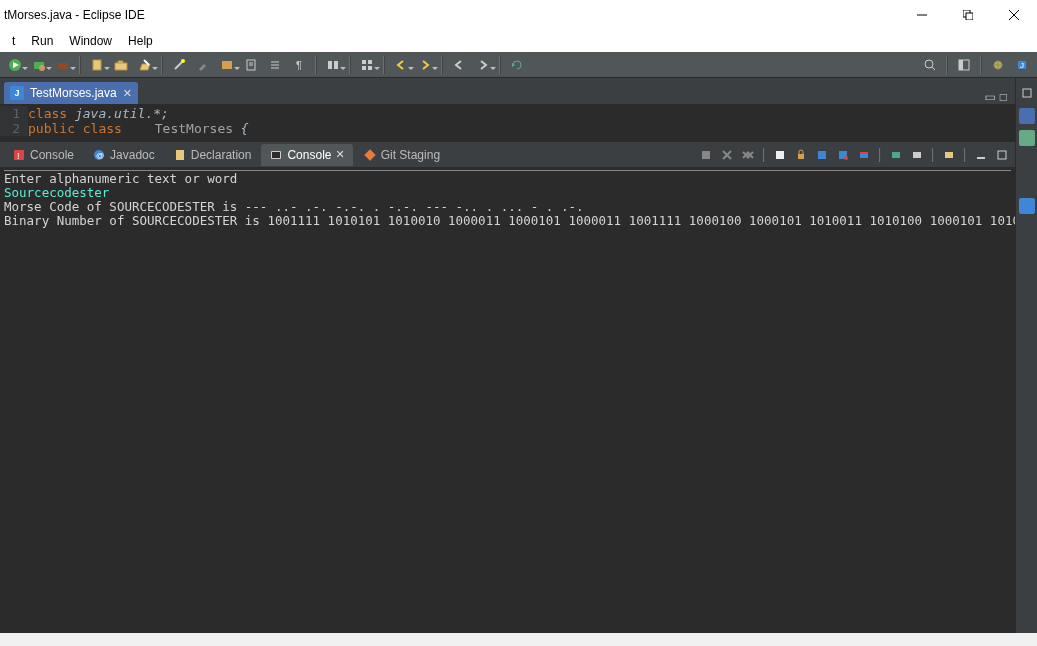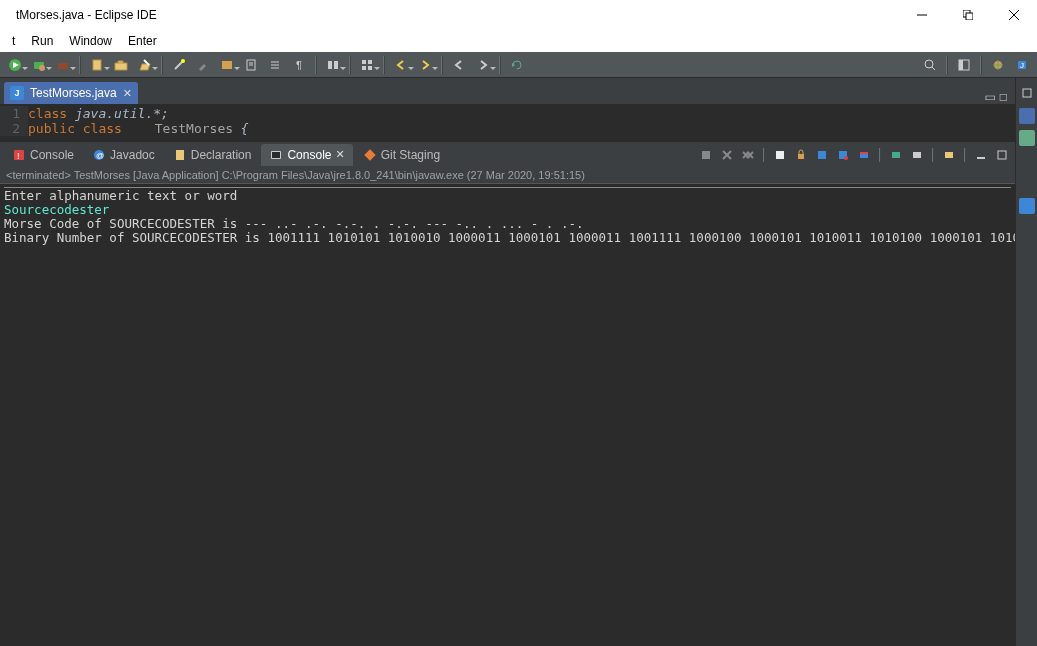--- a/index.html
+++ b/index.html
@@ -1,17 +1,17 @@
 <!DOCTYPE html>
 <html><head>
 <meta charset="utf-8">
 <style>
 * { box-sizing: border-box; margin: 0; padding: 0; }
 body { width: 1037px; height: 646px; font-family: "Segoe UI", Tahoma, sans-serif; font-size: 12px; background: #f0f0f0; overflow: hidden; }
-.titlebar { height: 30px; background: #fff; display: flex; align-items: center; padding: 0 0 0 16px; color: #000; }
+.titlebar { height: 30px; background: #fff; display: flex; align-items: center; padding: 0 0 0 4px; color: #000; }
 .titlebar-text { flex: 1; font-size: 12px; }
 .titlebar-btns { display: flex; }
 .titlebar-btn { width: 46px; height: 30px; display: flex; align-items: center; justify-content: center; font-size: 12px; }
 .menubar { height: 22px; background: #fff; display: flex; align-items: center; padding: 0 4px; gap: 0; color: #000; }
 .menubar span { padding: 2px 8px; font-size: 12px; }
 .toolbar { height: 26px; background: #515658; display: flex; align-items: center; padding: 0 4px; gap: 2px; border-bottom: 1px solid #2b2b2b; }
 .tb-btn { width: 22px; height: 20px; display: flex; align-items: center; justify-content: center; position:relative; }
 .tb-dd::after{content:"";position:absolute;right:-2px;bottom:2px;border:3px solid transparent;border-top-color:#bbb;}
 .tb-sep { width: 2px; height: 18px; border-left:1px solid #6a6f71; border-right:1px solid #3f4345; margin: 0 3px; }
 .spacer { flex: 1; }
@@ -67,21 +67,21 @@
             <line x1="10" y1="0" x2="0" y2="10" stroke="#000"></line>
           </svg>
         </div>
   </div>
 </div>
 
 <div class="menubar">
   <span>t</span>
   <span>Run</span>
   <span>Window</span>
-  <span>Enter</span>
+  <span>Help</span>
 </div>
 
 <div class="toolbar">
   <div class="tb-btn tb-dd">
         <svg width="14" height="14">
           <circle cx="7" cy="7" r="6" fill="#4caf50"></circle>
           <polygon points="5,4 11,7 5,10" fill="#fff"></polygon>
         </svg>
       </div>
   <div class="tb-btn tb-dd">
@@ -368,21 +368,20 @@
               <line x1="2" y1="9" x2="10" y2="9" stroke="#ccc" stroke-width="2"></line>
             </svg>
           </div>
       <div class="vtb-btn">
             <svg width="12" height="12">
               <rect x="2" y="2" width="8" height="8" fill="none" stroke="#ccc"></rect>
             </svg>
           </div>
     </div>
   </div>
-  <div class="console-header">&lt;terminated&gt; TestMorses [Java Application] C:\Program Files\Java\jre1.8.0_241\bin\javaw.exe (27 Mar 2020, 19:51:15)</div>
   <div class="console-body"><hr><span>Enter alphanumeric text or word</span>
 <span class="c-blue">Sourcecodester</span>
 <span>Morse Code of SOURCECODESTER is --- ..- .-. -.-. . -.-. --- -.. . ... - . .-.</span>
 <span>Binary Number of SOURCECODESTER is 1001111 1010101 1010010 1000011 1000101 1000011 1001111 1000100 1000101 1010011 1010100 1000101 1010010</span></div>
 </div>
 
 <div class="right-gutter">
   <div class="vtb-btn">
         <svg width="12" height="12">
           <rect x="2" y="2" width="8" height="8" fill="none" stroke="#ccc"></rect>

